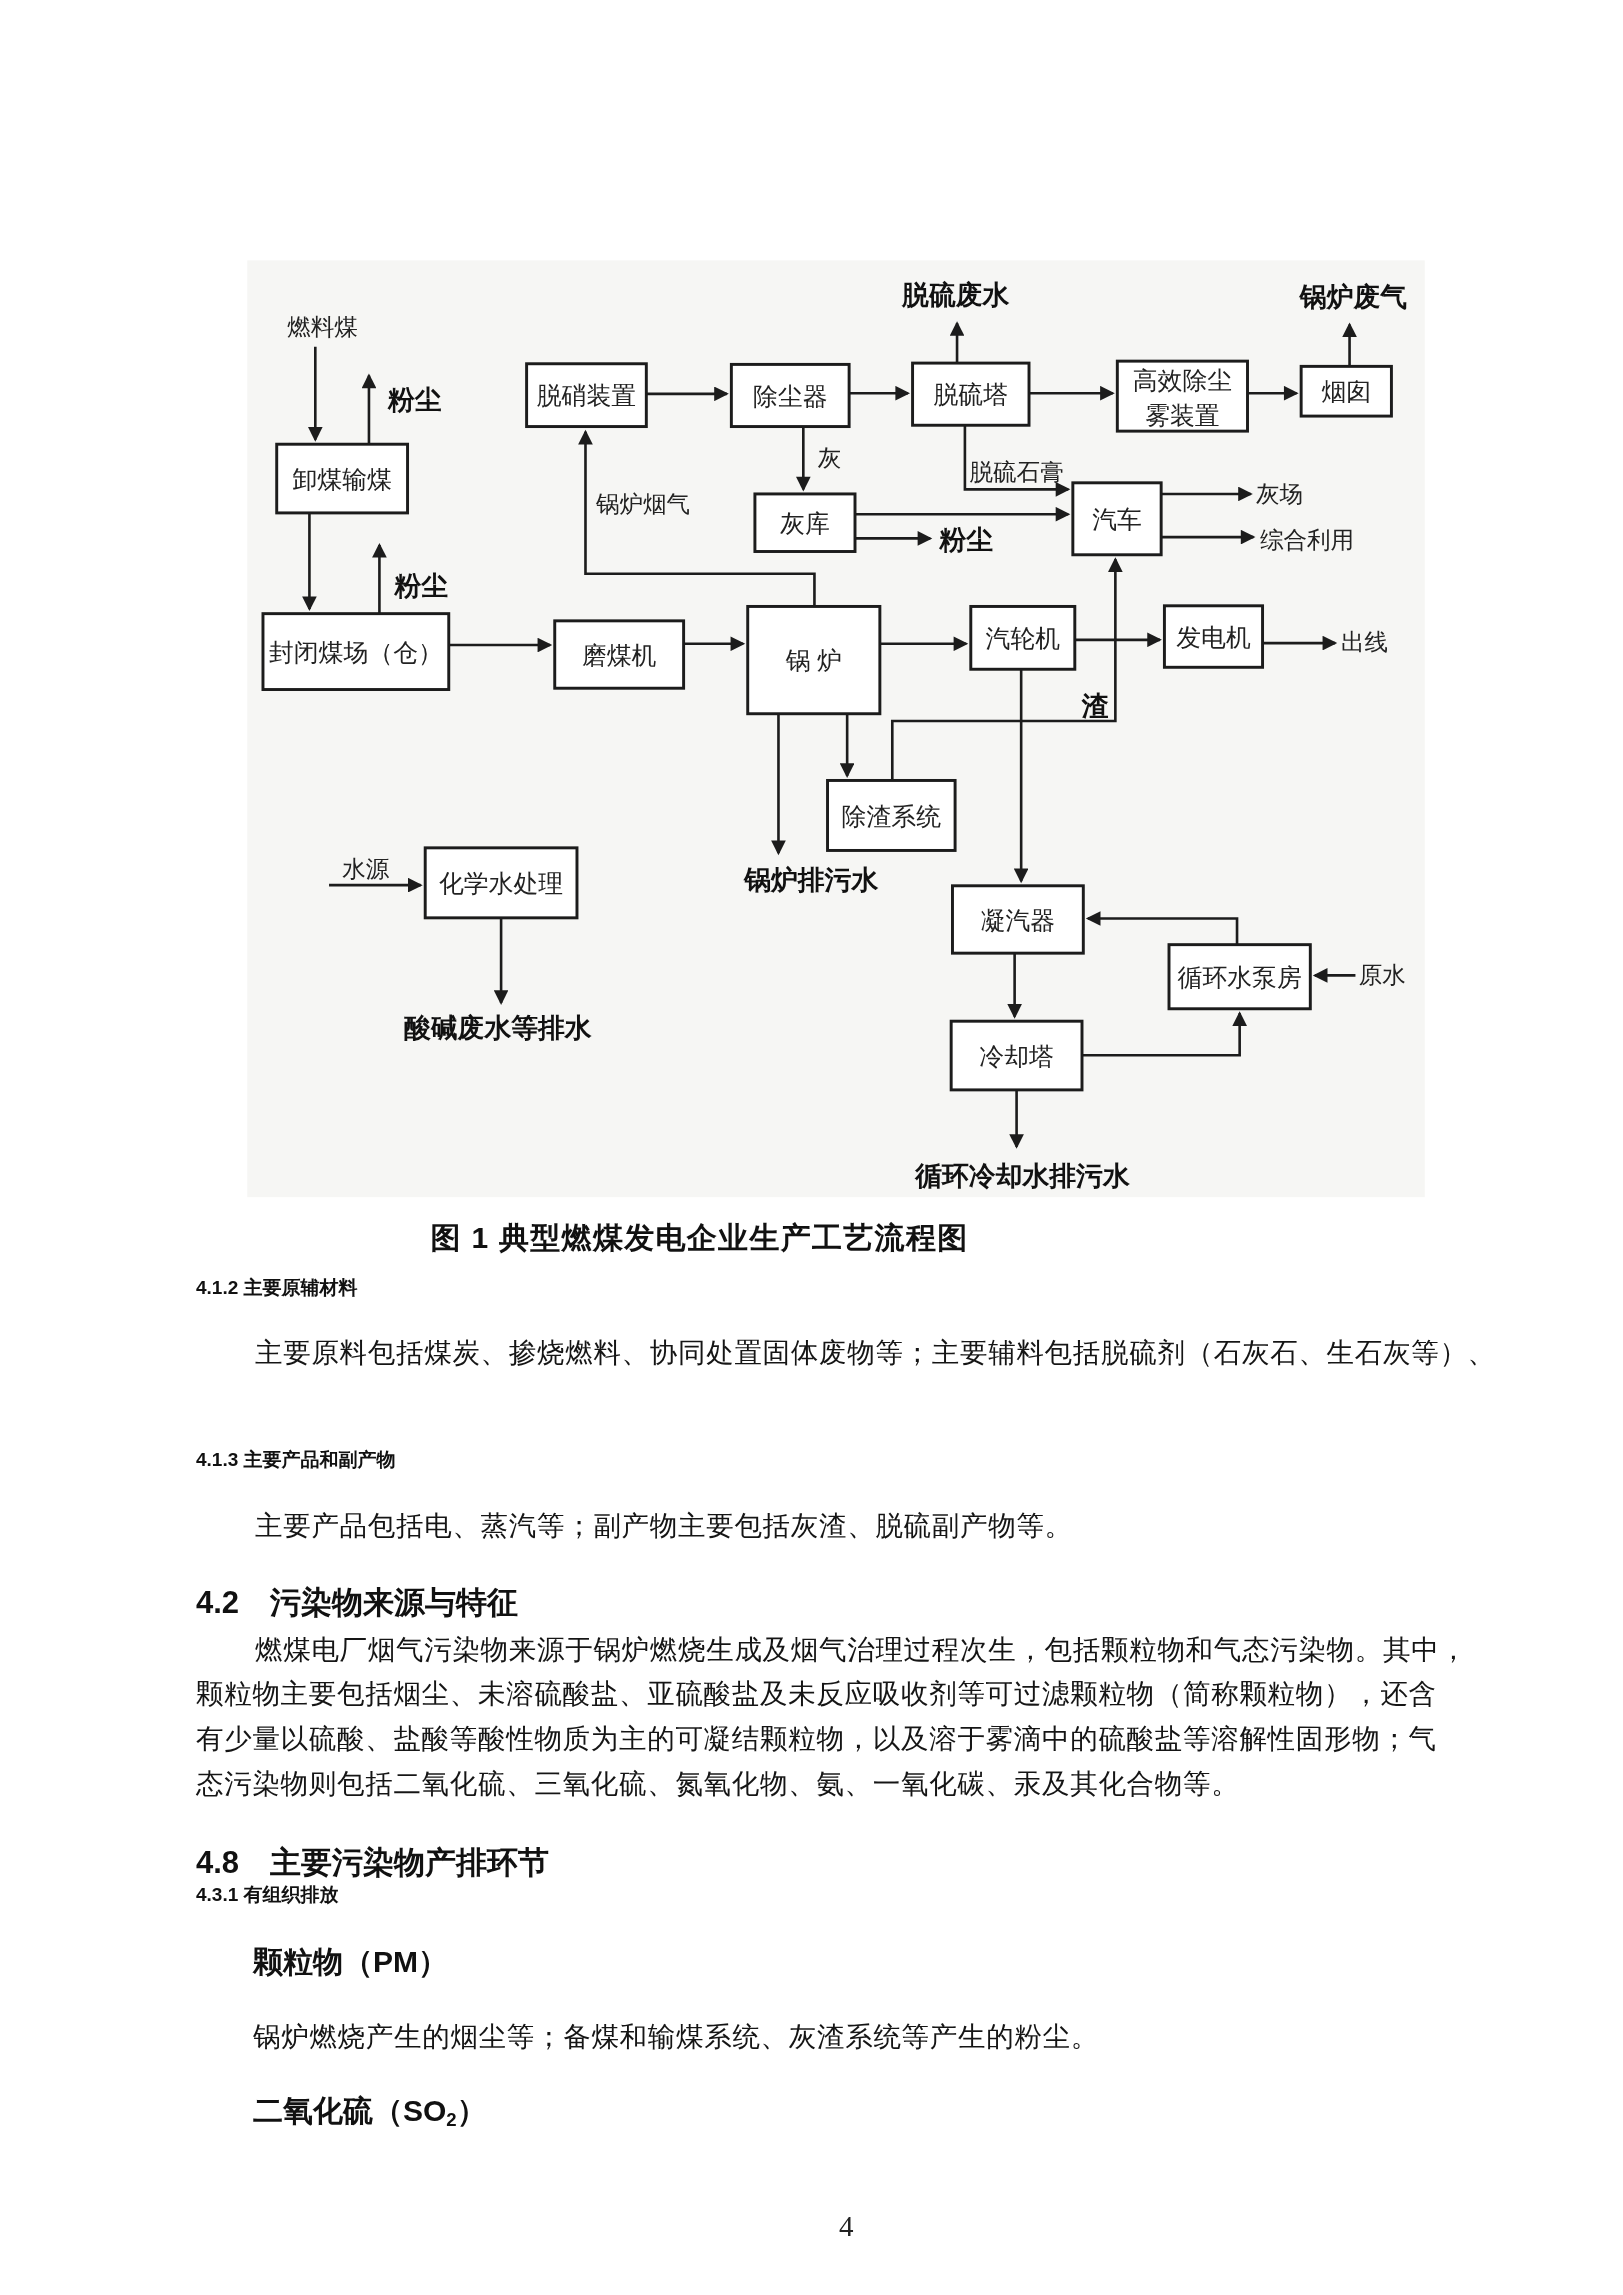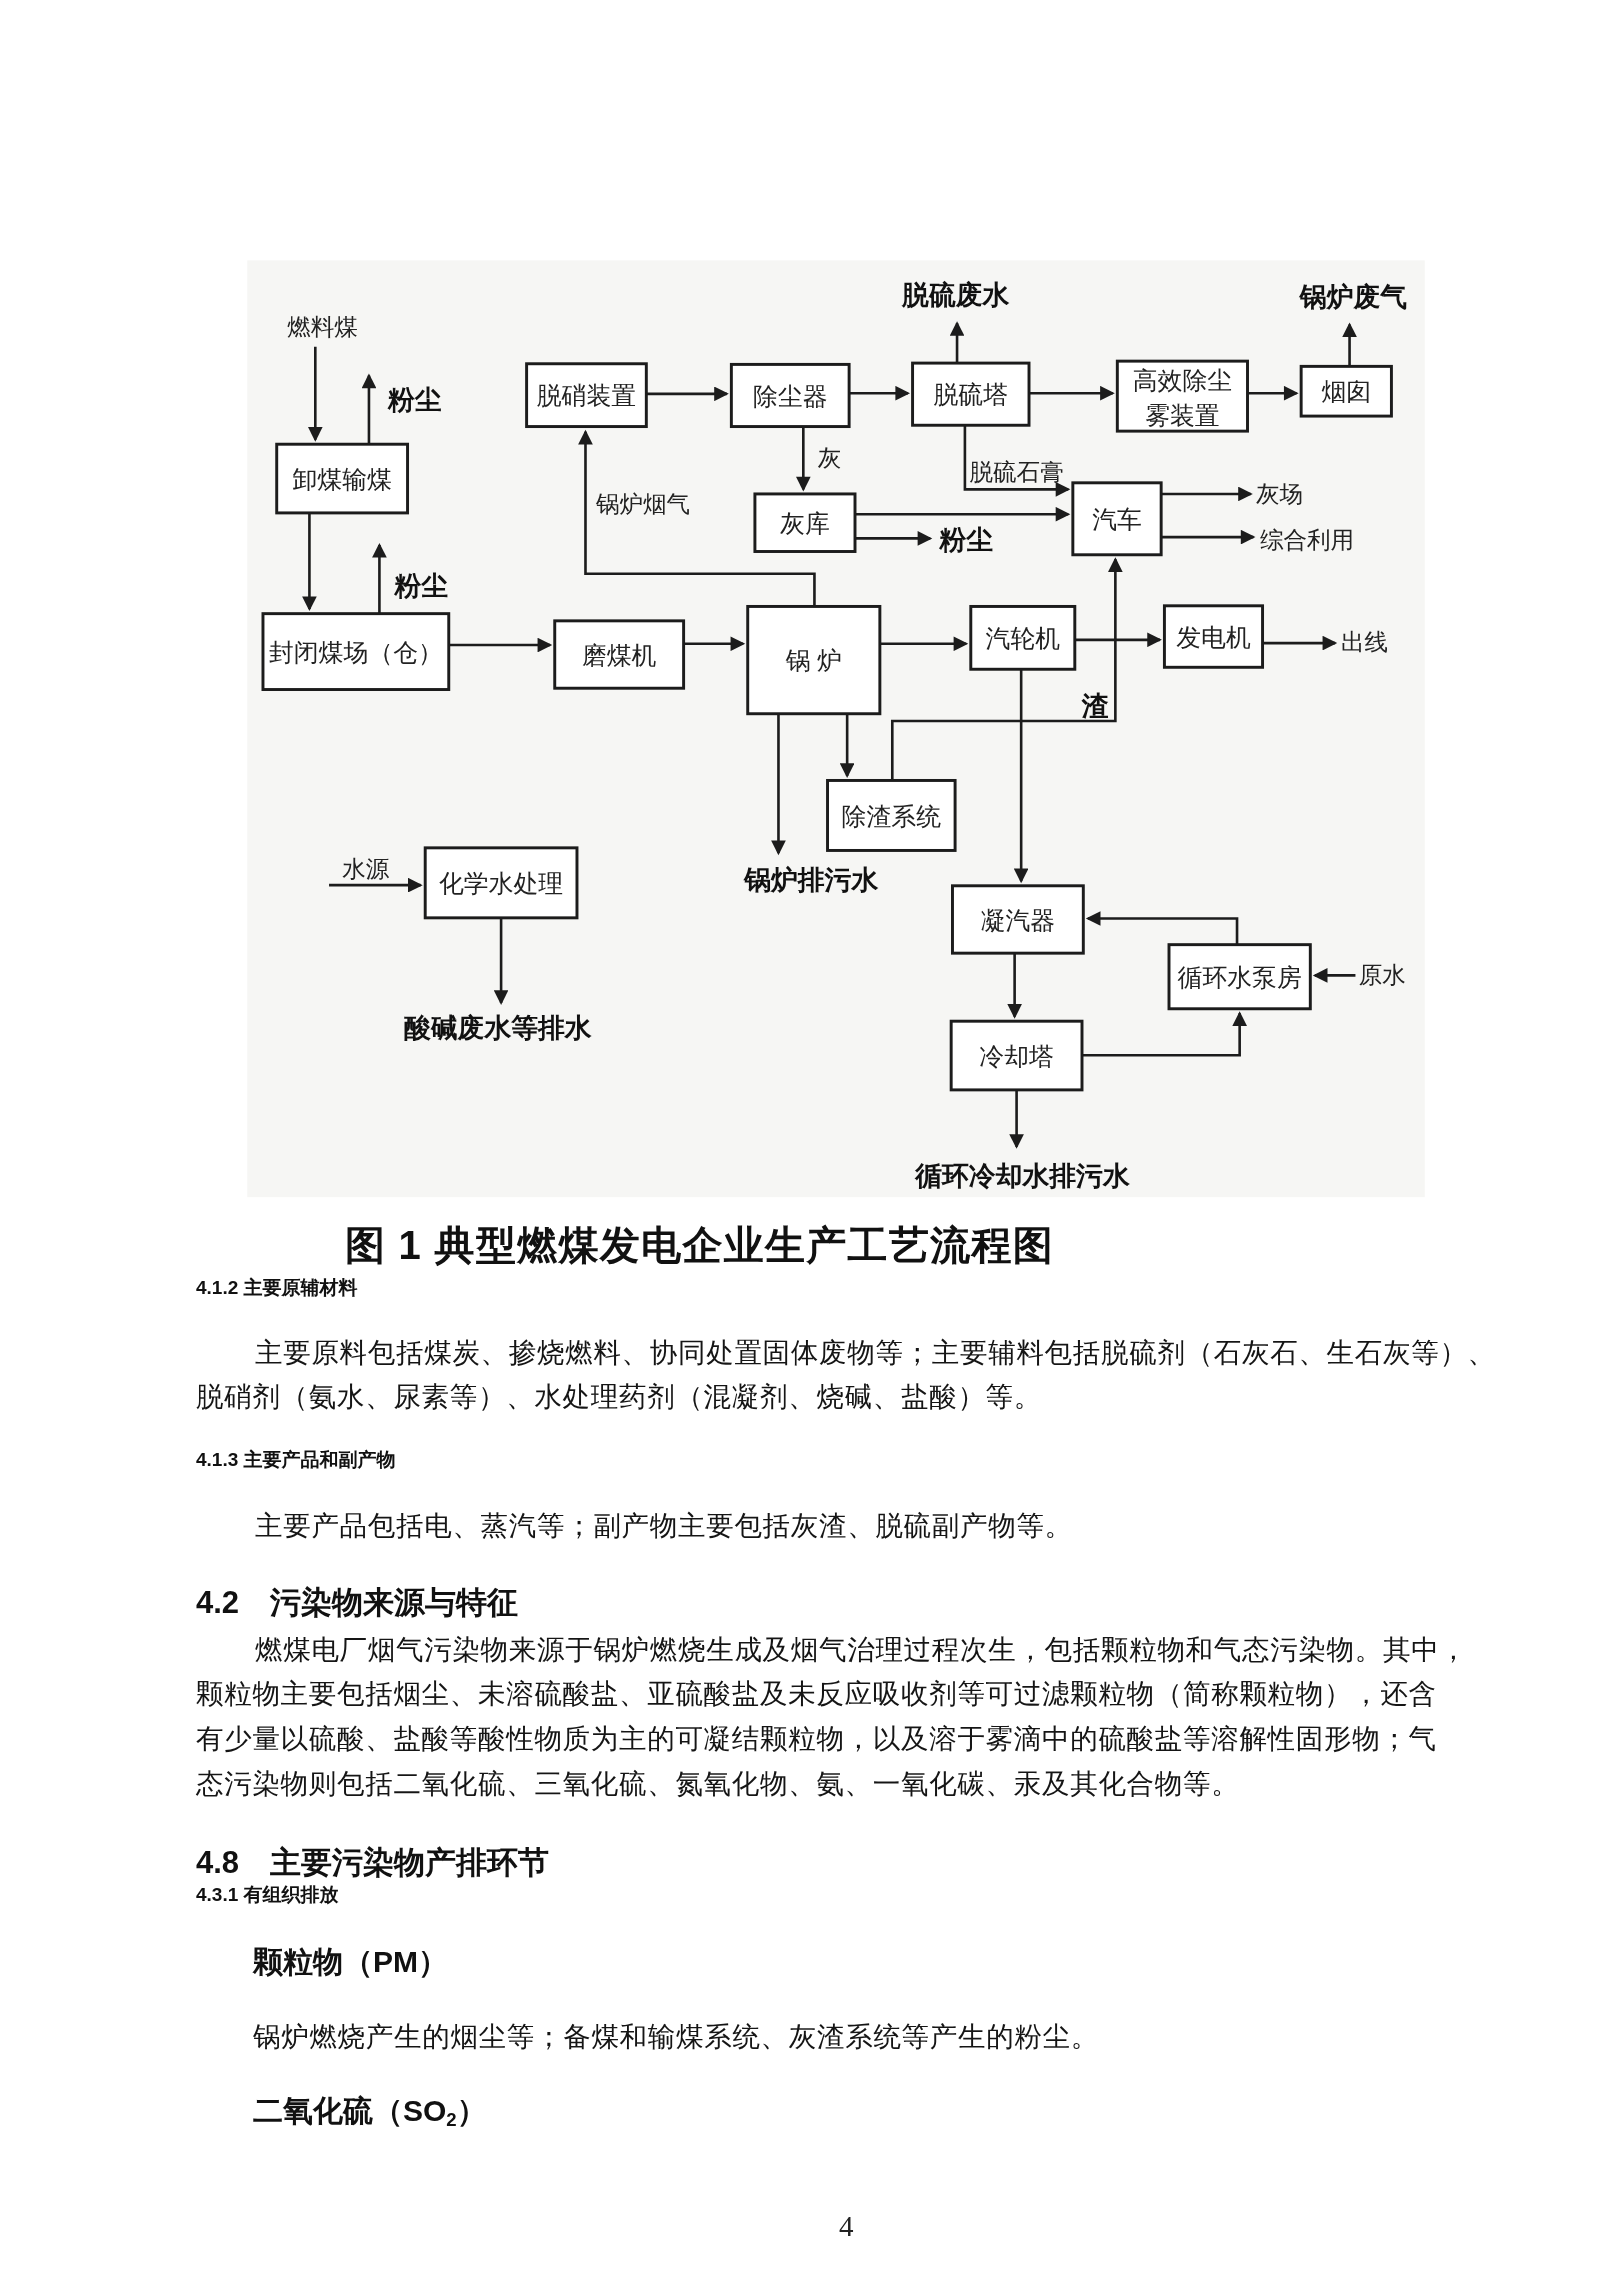--- a/index.html
+++ b/index.html
@@ -25,21 +25,21 @@
     text-anchor:middle;dominant-baseline:central;
   }
   svg .free-label.bold{
     font-family:"Liberation Sans", sans-serif;
     font-weight:bold;font-size:41px;fill:#111111;
   }
   .caption{
     position:absolute;left:0;top:1218px;width:1399px;
     text-align:center;
     font-family:"Liberation Sans", sans-serif;
-    font-weight:bold;font-size:40px;color:#111;
+    font-weight:bold;font-size:30px;color:#111;
     letter-spacing:1.3px;
   }
   .heading{
     position:absolute;left:196px;white-space:nowrap;
     font-family:"Liberation Sans", sans-serif;
     font-weight:bold;color:#111;
   }
   .h-sub{font-size:19px;}
   .h-main{font-size:31px;margin-top:14px;}
   .h-item{left:253px;font-size:30px;text-align:center;}
@@ -194,21 +194,20 @@
         <text x="1240" y="1345" class="free-label bold">锅炉排污水</text>
         <text x="2113" y="1491" class="free-label">原水</text>
         <text x="1563" y="1797" class="free-label bold">循环冷却水排污水</text>
       </svg>
   </div>
 
   <div class="caption">图 1 典型燃煤发电企业生产工艺流程图</div>
 
   <div class="heading h-sub" style="top:1275px">4.1.2 主要原辅材料</div>
   <div class="bodyline" style="left:255px;top:1335px">主要原料包括煤炭、掺烧燃料、协同处置固体废物等；主要辅料包括脱硫剂（石灰石、生石灰等）、</div>
-  <div class="bodyline" style="left:196px;top:1379px">脱硝剂（氨水、尿素等）、水处理药剂（混凝剂、烧碱、盐酸）等。</div>
 
   <div class="heading h-sub" style="top:1447px">4.1.3 主要产品和副产物</div>
   <div class="bodyline" style="left:255px;top:1508px">主要产品包括电、蒸汽等；副产物主要包括灰渣、脱硫副产物等。</div>
 
   <div class="heading h-main" style="top:1568px">4.2　污染物来源与特征</div>
   <div class="bodyline" style="left:255px;top:1632px">燃煤电厂烟气污染物来源于锅炉燃烧生成及烟气治理过程次生，包括颗粒物和气态污染物。其中，</div>
   <div class="bodyline" style="left:196px;top:1676px">颗粒物主要包括烟尘、未溶硫酸盐、亚硫酸盐及未反应吸收剂等可过滤颗粒物（简称颗粒物），还含</div>
   <div class="bodyline" style="left:196px;top:1721px">有少量以硫酸、盐酸等酸性物质为主的可凝结颗粒物，以及溶于雾滴中的硫酸盐等溶解性固形物；气</div>
   <div class="bodyline" style="left:196px;top:1766px">态污染物则包括二氧化硫、三氧化硫、氮氧化物、氨、一氧化碳、汞及其化合物等。</div>
 

